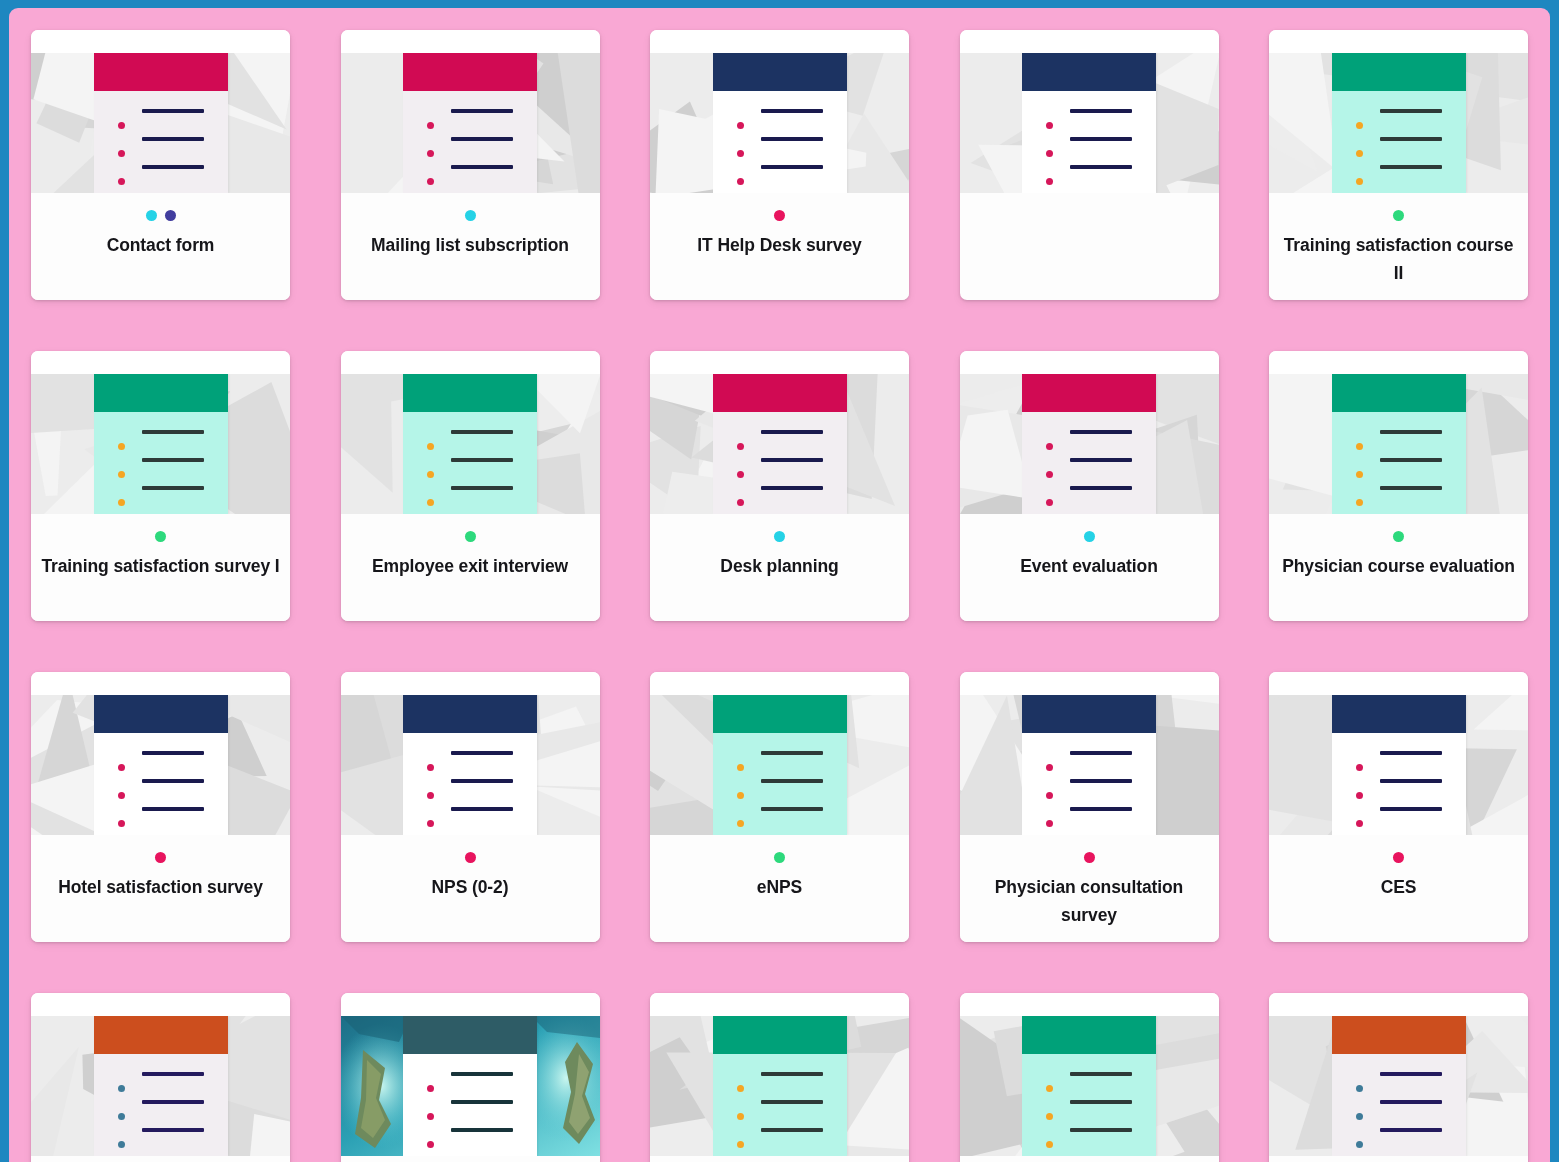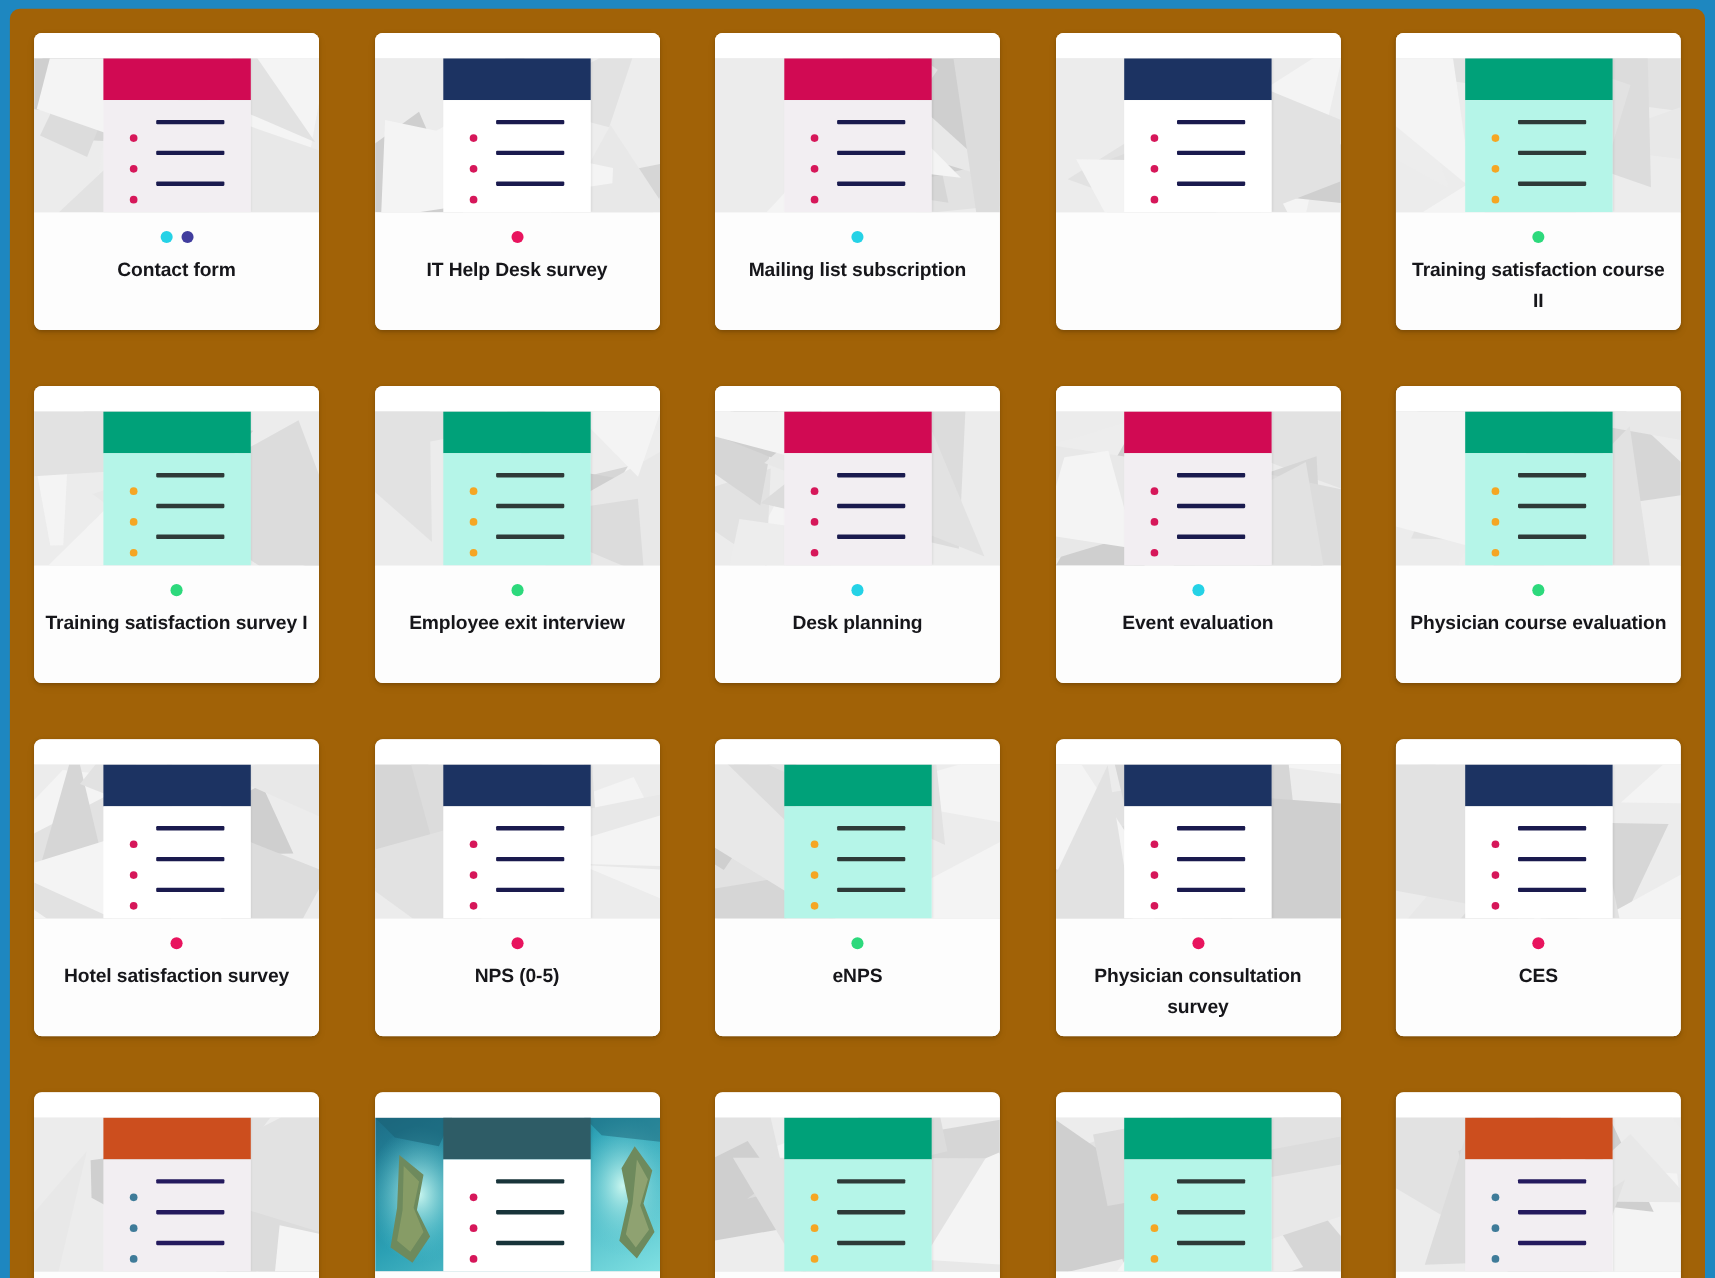--- a/index.html
+++ b/index.html
@@ -18,21 +18,21 @@
     width: 1559px;
     height: 1162px;
     background: #1e87c0;
     padding: 8px 9px 0 9px;
   }
 
   #content-panel {
     position: relative;
     width: 100%;
     height: 100%;
-    background: #a16207;
+    background: #f9a8d4;
     border-radius: 9px 9px 0 0;
     padding: 22px 22px 0 22px;
     overflow: hidden;
   }
 
   #template-grid {
     display: grid;
     grid-template-columns: repeat(5, 259px);
     justify-content: space-between;
     row-gap: 51px;
@@ -197,20 +197,60 @@
               <span class="type-dot" style="background: rgb(65, 61, 158);"></span>
             </div>
             <div class="card-title">Contact form</div>
           </div>
         </div>
         <div class="tpl-card">
           <div class="card-thumb-pad"></div>
           <div class="card-thumb">
             <svg class="thumb-bg" viewBox="0 0 259 140" preserveAspectRatio="none">
               <rect width="259" height="140" fill="#ececec"></rect>
+              <polygon points="136.6,174.1 39.1,148.3 116.7,64.9" fill="#f4f4f4"></polygon>
+              <polygon points="292.8,130.7 182.6,141.7 205.1,37.1 270.7,42.1" fill="#e2e2e2"></polygon>
+              <polygon points="212.2,131.3 97.5,113.5 102.9,61.4 193.1,40.4" fill="#d6d6d6"></polygon>
+              <polygon points="287.9,68.2 217.1,62.8 188.4,-25.8 334.2,-15.7" fill="#ededed"></polygon>
+              <polygon points="323.4,78.3 145.9,119.7 166.1,-91.2 223.1,-96.3" fill="#cfcfcf"></polygon>
+              <polygon points="261.7,112.1 162.5,82.0 193.1,49.9" fill="#e8e8e8"></polygon>
+              <polygon points="296.7,148.8 239.5,153.9 206.6,-68.7 329.1,-56.9" fill="#dcdcdc"></polygon>
+              <polygon points="223.5,108.6 72.3,90.9 152.3,36.8" fill="#f4f4f4"></polygon>
+              <polygon points="157.4,76.1 93.5,69.9 129.1,-40.4 202.5,10.4" fill="#e2e2e2"></polygon>
+            </svg>
+            <div class="thumb-doc">
+              <div class="doc-header" style="background: rgb(209, 10, 83);"></div>
+              <div class="doc-body" style="background: rgb(242, 238, 242);">
+                <div class="doc-row">
+                  <span class="doc-line" style="background: rgb(26, 26, 78);"></span>
+                  <span class="doc-bullet" style="background: rgb(214, 23, 90);"></span>
+                </div>
+                <div class="doc-row">
+                  <span class="doc-line" style="background: rgb(26, 26, 78);"></span>
+                  <span class="doc-bullet" style="background: rgb(214, 23, 90);"></span>
+                </div>
+                <div class="doc-row">
+                  <span class="doc-line" style="background: rgb(26, 26, 78);"></span>
+                  <span class="doc-bullet" style="background: rgb(214, 23, 90);"></span>
+                </div>
+              </div>
+            </div>
+          </div>
+          <div class="card-foot">
+            <div class="dot-row">
+              <span class="type-dot" style="background: rgb(37, 210, 230);"></span>
+            </div>
+            <div class="card-title">Mailing list subscription</div>
+          </div>
+        </div>
+        <div class="tpl-card">
+          <div class="card-thumb-pad"></div>
+          <div class="card-thumb">
+            <svg class="thumb-bg" viewBox="0 0 259 140" preserveAspectRatio="none">
+              <rect width="259" height="140" fill="#ececec"></rect>
               <polygon points="69.8,119.4 -25.4,109.5 64.8,60.8" fill="#f4f4f4"></polygon>
               <polygon points="302.4,150.9 168.2,91.5 239.6,44.4" fill="#e2e2e2"></polygon>
               <polygon points="242.3,162.7 163.9,154.3 125.7,16.1 307.6,17.4" fill="#d6d6d6"></polygon>
               <polygon points="315.0,84.8 178.2,112.2 179.5,-17.9 297.2,-9.9" fill="#ededed"></polygon>
               <polygon points="88.7,160.3 -64.6,124.2 39.9,48.6" fill="#cfcfcf"></polygon>
               <polygon points="292.1,179.3 169.4,142.1 214.0,60.6" fill="#e8e8e8"></polygon>
               <polygon points="143.3,61.0 63.0,67.1 133.3,-18.1" fill="#dcdcdc"></polygon>
               <polygon points="215.7,113.6 5.4,145.1 9.1,56.1 216.3,99.8" fill="#f4f4f4"></polygon>
               <polygon points="212.8,62.7 125.7,40.0 239.9,-18.5" fill="#e2e2e2"></polygon>
             </svg>
@@ -237,60 +277,20 @@
               <span class="type-dot" style="background: rgb(232, 20, 94);"></span>
             </div>
             <div class="card-title">IT Help Desk survey</div>
           </div>
         </div>
         <div class="tpl-card">
           <div class="card-thumb-pad"></div>
           <div class="card-thumb">
             <svg class="thumb-bg" viewBox="0 0 259 140" preserveAspectRatio="none">
               <rect width="259" height="140" fill="#ececec"></rect>
-              <polygon points="136.6,174.1 39.1,148.3 116.7,64.9" fill="#f4f4f4"></polygon>
-              <polygon points="292.8,130.7 182.6,141.7 205.1,37.1 270.7,42.1" fill="#e2e2e2"></polygon>
-              <polygon points="212.2,131.3 97.5,113.5 102.9,61.4 193.1,40.4" fill="#d6d6d6"></polygon>
-              <polygon points="287.9,68.2 217.1,62.8 188.4,-25.8 334.2,-15.7" fill="#ededed"></polygon>
-              <polygon points="323.4,78.3 145.9,119.7 166.1,-91.2 223.1,-96.3" fill="#cfcfcf"></polygon>
-              <polygon points="261.7,112.1 162.5,82.0 193.1,49.9" fill="#e8e8e8"></polygon>
-              <polygon points="296.7,148.8 239.5,153.9 206.6,-68.7 329.1,-56.9" fill="#dcdcdc"></polygon>
-              <polygon points="223.5,108.6 72.3,90.9 152.3,36.8" fill="#f4f4f4"></polygon>
-              <polygon points="157.4,76.1 93.5,69.9 129.1,-40.4 202.5,10.4" fill="#e2e2e2"></polygon>
-            </svg>
-            <div class="thumb-doc">
-              <div class="doc-header" style="background: rgb(209, 10, 83);"></div>
-              <div class="doc-body" style="background: rgb(242, 238, 242);">
-                <div class="doc-row">
-                  <span class="doc-line" style="background: rgb(26, 26, 78);"></span>
-                  <span class="doc-bullet" style="background: rgb(214, 23, 90);"></span>
-                </div>
-                <div class="doc-row">
-                  <span class="doc-line" style="background: rgb(26, 26, 78);"></span>
-                  <span class="doc-bullet" style="background: rgb(214, 23, 90);"></span>
-                </div>
-                <div class="doc-row">
-                  <span class="doc-line" style="background: rgb(26, 26, 78);"></span>
-                  <span class="doc-bullet" style="background: rgb(214, 23, 90);"></span>
-                </div>
-              </div>
-            </div>
-          </div>
-          <div class="card-foot">
-            <div class="dot-row">
-              <span class="type-dot" style="background: rgb(37, 210, 230);"></span>
-            </div>
-            <div class="card-title">Mailing list subscription</div>
-          </div>
-        </div>
-        <div class="tpl-card">
-          <div class="card-thumb-pad"></div>
-          <div class="card-thumb">
-            <svg class="thumb-bg" viewBox="0 0 259 140" preserveAspectRatio="none">
-              <rect width="259" height="140" fill="#ececec"></rect>
               <polygon points="220.3,170.7 61.1,110.5 264.6,-19.8" fill="#f4f4f4"></polygon>
               <polygon points="237.0,191.7 10.6,110.0 149.9,22.6" fill="#e2e2e2"></polygon>
               <polygon points="147.9,170.1 93.3,163.2 95.0,83.0 146.6,76.8" fill="#d6d6d6"></polygon>
               <polygon points="228.2,94.4 76.4,57.2 143.7,-19.1" fill="#ededed"></polygon>
               <polygon points="267.3,132.3 185.5,123.9 285.0,61.6" fill="#cfcfcf"></polygon>
               <polygon points="156.1,26.7 -13.0,-36.1 114.3,-66.6" fill="#e8e8e8"></polygon>
               <polygon points="132.1,199.3 48.9,159.6 40.7,95.2 166.4,46.2" fill="#dcdcdc"></polygon>
               <polygon points="160.5,198.2 79.7,205.6 18.3,91.8 203.5,94.3" fill="#f4f4f4"></polygon>
               <polygon points="258.4,111.9 112.6,168.8 115.7,-2.8 258.7,55.9" fill="#e2e2e2"></polygon>
             </svg>
@@ -623,21 +623,21 @@
                   <span class="doc-line" style="background: rgb(26, 26, 78);"></span>
                   <span class="doc-bullet" style="background: rgb(214, 23, 90);"></span>
                 </div>
               </div>
             </div>
           </div>
           <div class="card-foot">
             <div class="dot-row">
               <span class="type-dot" style="background: rgb(232, 20, 94);"></span>
             </div>
-            <div class="card-title">NPS (0-5)</div>
+            <div class="card-title">NPS (0-2)</div>
           </div>
         </div>
         <div class="tpl-card">
           <div class="card-thumb-pad"></div>
           <div class="card-thumb">
             <svg class="thumb-bg" viewBox="0 0 259 140" preserveAspectRatio="none">
               <rect width="259" height="140" fill="#ececec"></rect>
               <polygon points="310.5,61.3 123.2,28.0 262.1,-11.2" fill="#f4f4f4"></polygon>
               <polygon points="75.8,171.5 -32.4,125.3 19.9,-6.4 171.8,81.6" fill="#e2e2e2"></polygon>
               <polygon points="47.2,192.4 -73.0,124.4 78.1,100.1" fill="#d6d6d6"></polygon>

